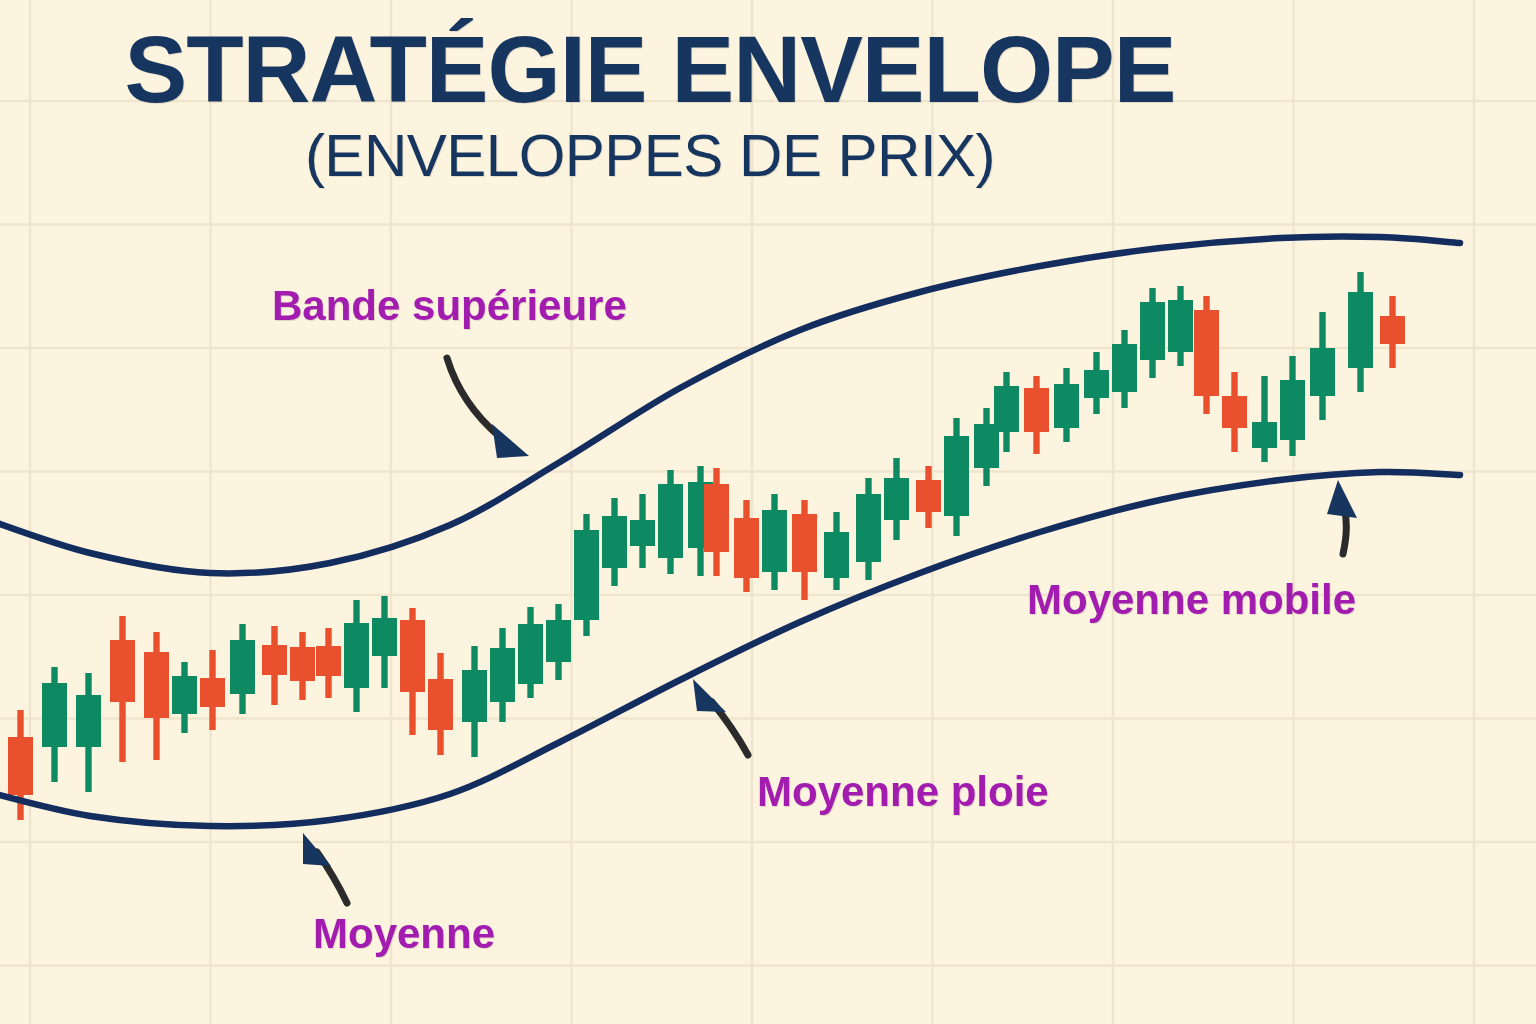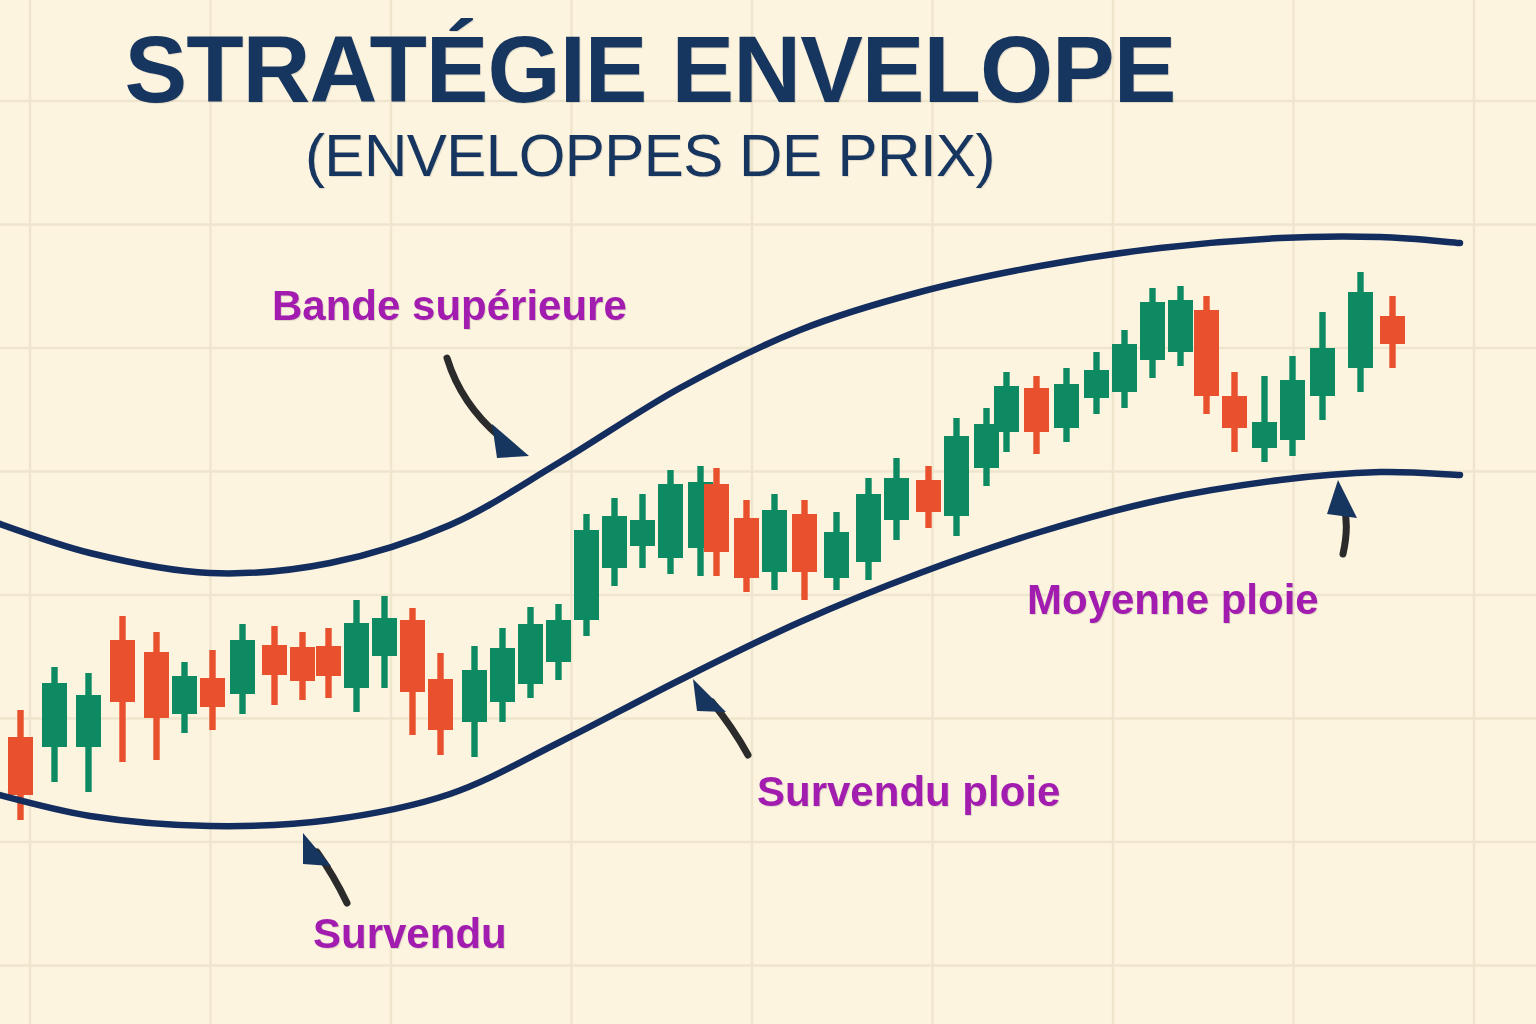--- a/index.html
+++ b/index.html
@@ -284,17 +284,17 @@
     <path d="M 347 903 C 337 882 327 866 317 852" fill="none" stroke="#2b2b2b" stroke-width="7" stroke-linecap="round"></path>
     <polygon points="303,833 331,866 303,864" fill="#17365f"></polygon>
   </svg>
 
   <div class="title-block">
     <div class="title-main">STRATÉGIE ENVELOPE</div>
     <div class="title-sub">(ENVELOPPES DE PRIX)</div>
   </div>
 
   <div class="anno" id="lbl-bande">Bande supérieure</div>
-  <div class="anno" id="lbl-moyenne-mobile">Moyenne ploie</div>
-  <div class="anno" id="lbl-moyenne-ploie">Survendu ploie</div>
-  <div class="anno" id="lbl-survendu">Survendu</div>
+  <div class="anno" id="lbl-moyenne-mobile">Moyenne mobile</div>
+  <div class="anno" id="lbl-moyenne-ploie">Moyenne ploie</div>
+  <div class="anno" id="lbl-survendu">Moyenne</div>
 
 </div>
 
 </body></html>

